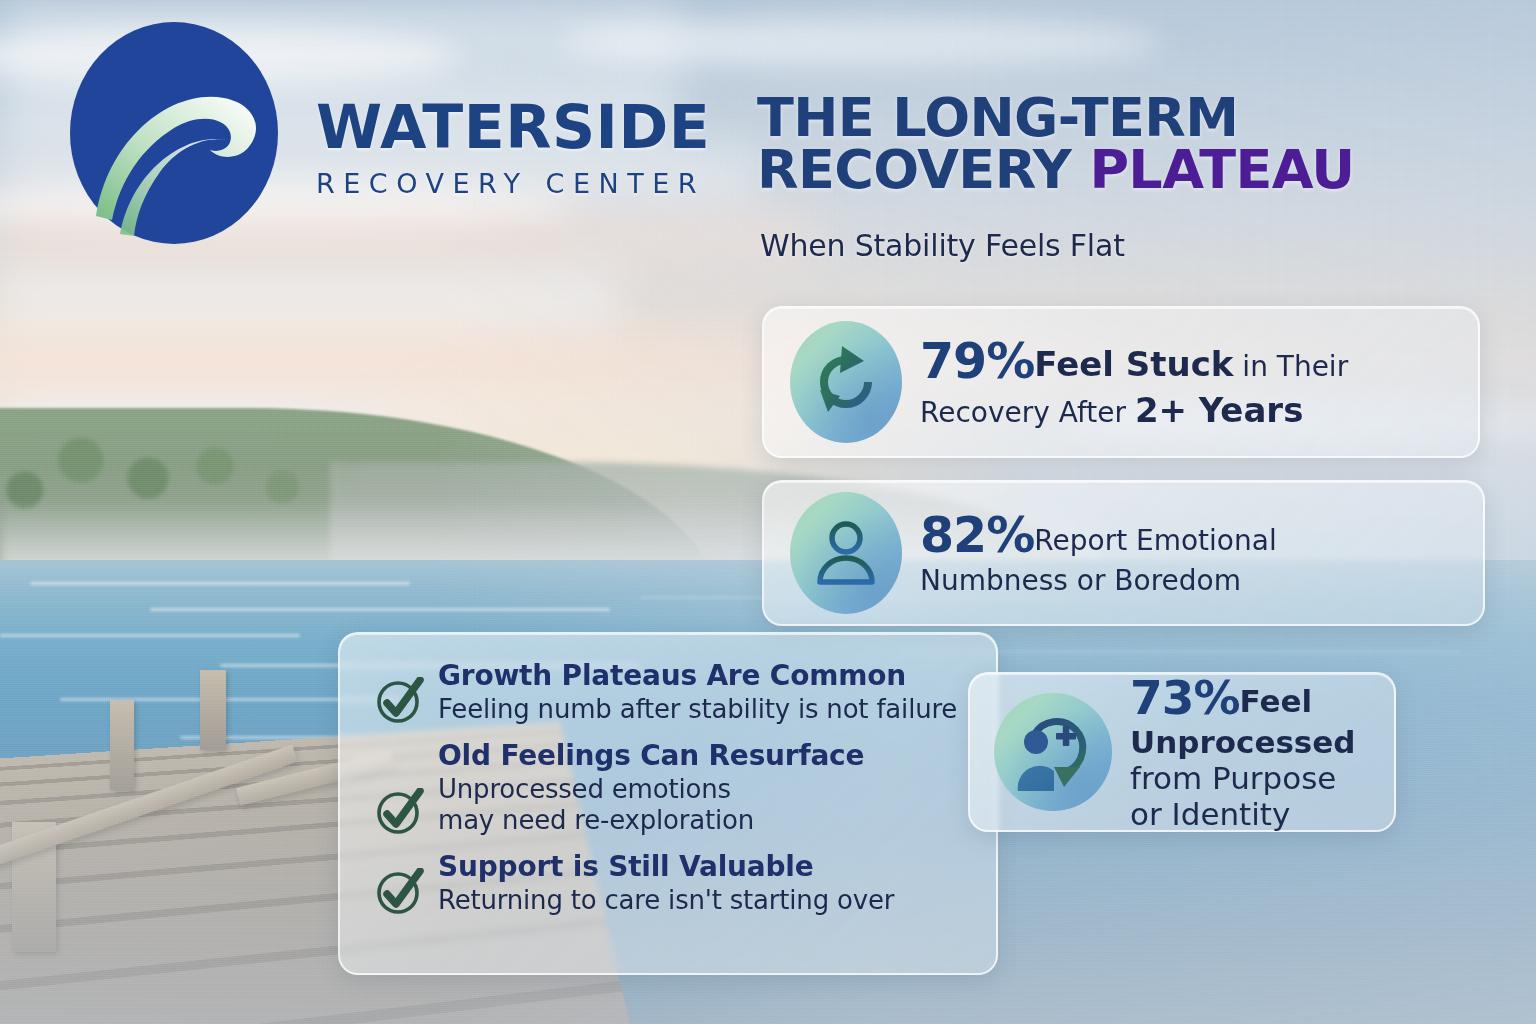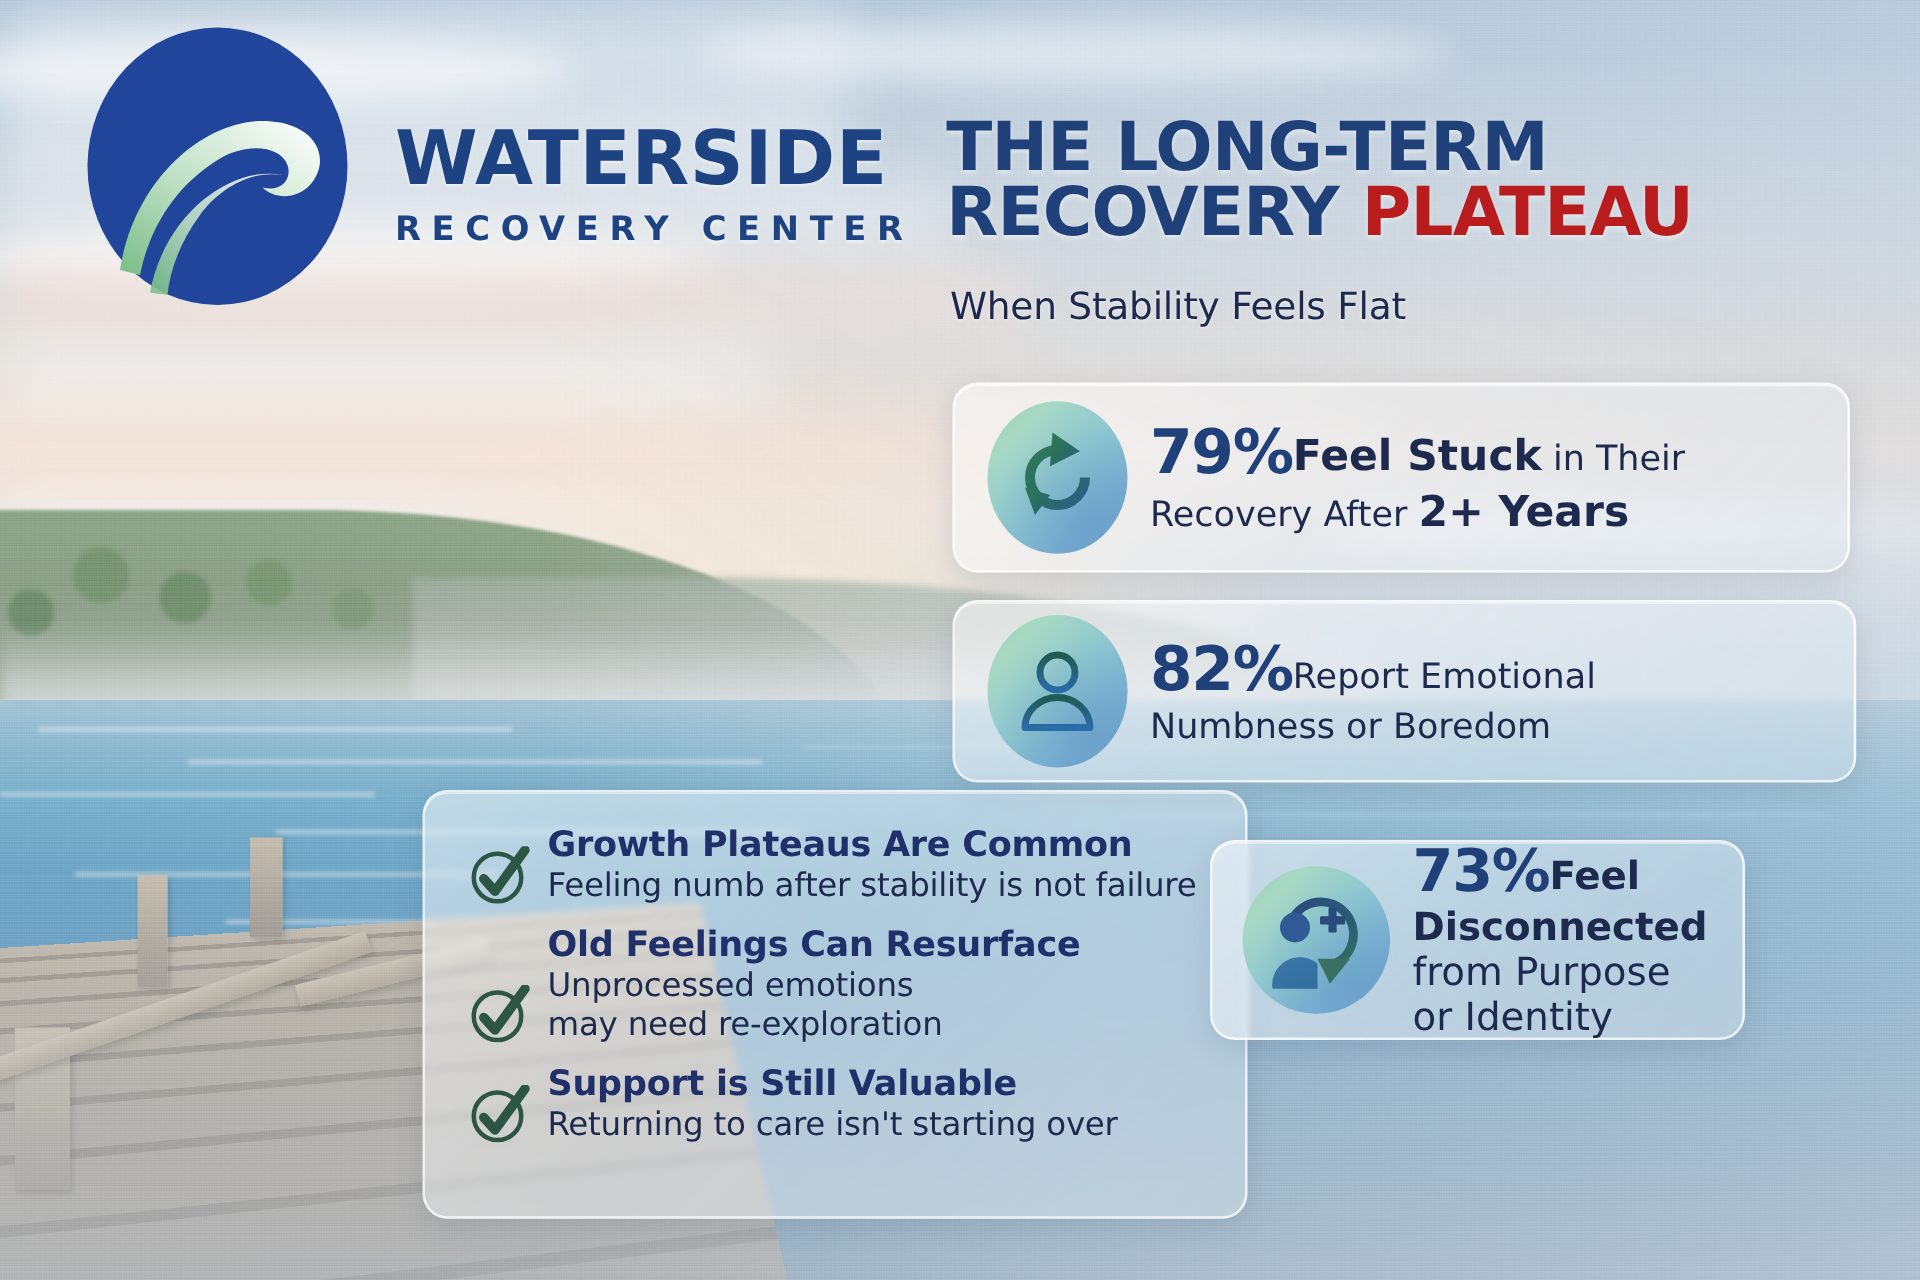--- a/index.html
+++ b/index.html
@@ -122,34 +122,34 @@
   .logo-mark{ width:212px; height:226px; position:relative; }
   .wordmark{ margin-top:28px; }
   .wm-top{
     font-family:"DejaVu Sans", sans-serif;
     font-size:60px; font-weight:700; letter-spacing:.5px;
     color:#1e4382; line-height:1;
     text-shadow:0 2px 3px rgba(255,255,255,.55);
   }
   .wm-bot{
     font-family:"DejaVu Sans", sans-serif;
-    font-size:27px; font-weight:700; letter-spacing:8.5px;
+    font-size:27px; font-weight:400; letter-spacing:8.5px;
     color:#1e4382; margin-top:13px; line-height:1;
     text-shadow:0 2px 3px rgba(255,255,255,.5);
   }
 
   
   #headline{ position:absolute; left:757px; top:92px; width:700px; }
   .h-line{
     font-family:"DejaVu Sans", sans-serif;
     font-weight:700; font-size:54px; line-height:.96;
     color:#20407a; letter-spacing:-.6px;
     text-shadow:0 2px 4px rgba(255,255,255,.45);
   }
-  .h-green{ color:#b91c1c;text-align:right; }
+  .h-green{ color:#4c1d95;text-align:right; }
   #subtitle{
     position:absolute; left:760px; top:228px;
     font-size:30px; font-weight:400; color:#1d2a4d;
     letter-spacing:-.2px;
     text-shadow:0 1px 3px rgba(255,255,255,.5);
   }
 
   
   .frost{
     background:linear-gradient(135deg, rgba(255,255,255,.52) 0%, rgba(246,249,252,.40) 45%, rgba(235,242,248,.34) 100%);
@@ -409,18 +409,18 @@
           <polygon points="44,58 70,58 54,78" fill="#3a7061"></polygon>
           <circle cx="26" cy="33" r="12" fill="#2f5a96"></circle>
           <path d="M8 82 A22 22 0 0 1 44 62 L44 82 Z" fill="url(#pbody)"></path>
           <rect x="46" y="24" width="20" height="6.5" rx="1" fill="#2a4a7e"></rect>
           <rect x="52.8" y="17" width="6.5" height="20" rx="1" fill="#2a4a7e"></rect>
         </svg>
       </div>
     </div>
     <div class="stat-text">
       <div class="stat-line"><span class="pct">73%</span><span class="st-bold">Feel</span></div>
-      <div class="stat-line"><span class="st-bold">Disconnected</span></div>
+      <div class="stat-line"><span class="st-bold">Unprocessed</span></div>
       <div class="stat-line"><span class="st-reg">from Purpose or Identity</span></div>
     </div>
   </div>
 
 </div>
 
 </body></html>

